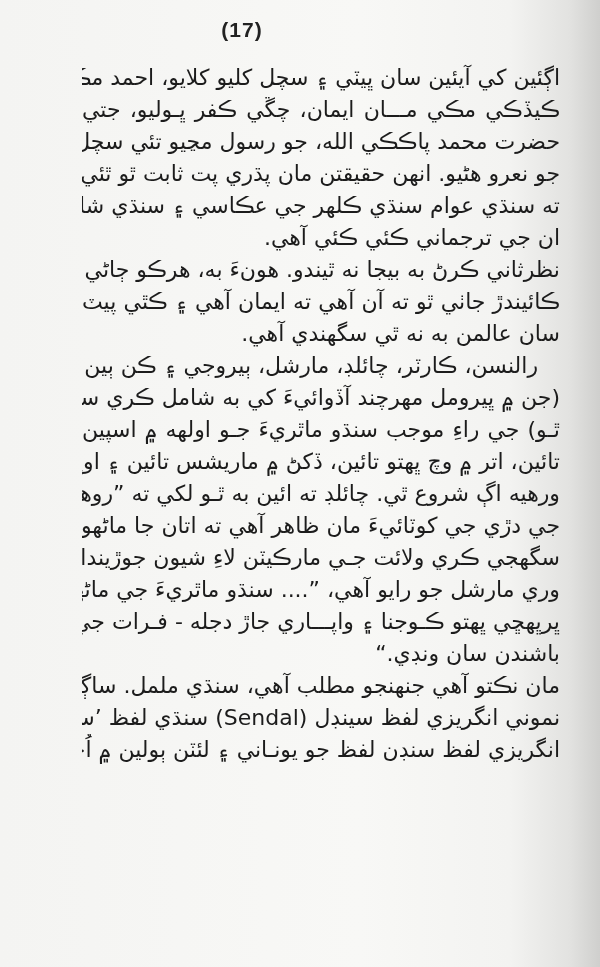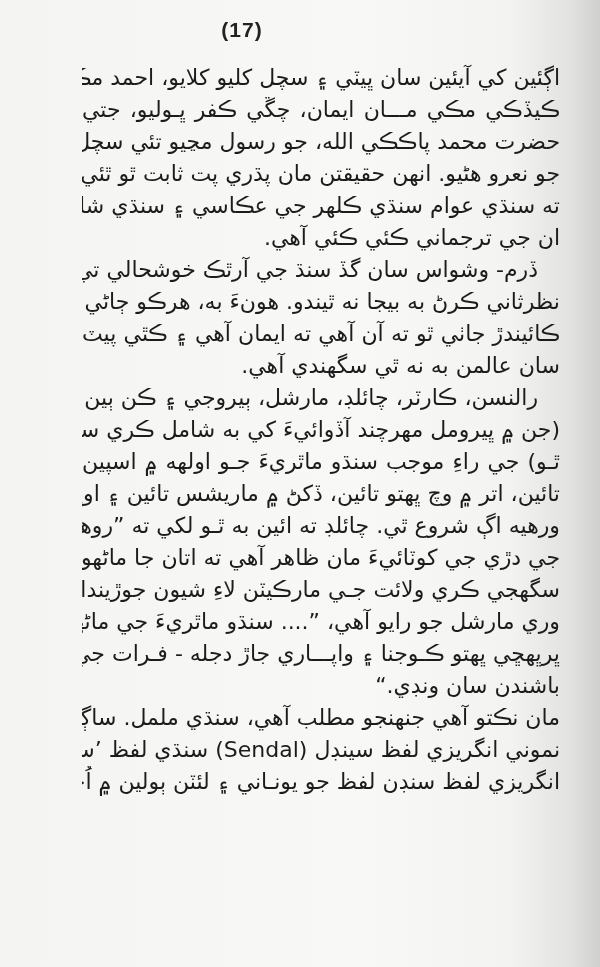--- a/index.html
+++ b/index.html
@@ -37,21 +37,20 @@
 
 <div class="text-block">
 
   <div class="line">اڳئين کي آيئين سان ڀيٽي ۽ سچل کليو کلايو، احمد مڪو</div>
   <div class="line">ڪيڏڪي مڪي مـــان ايمان، چڱي ڪفر ڀـوليو، جتي</div>
   <div class="line">حضرت محمد پاڪڪي الله، جو رسول مڃيو تئي سچل الحق</div>
   <div class="line">جو نعرو هڻيو. انهن حقيقتن مان پڌري پت ثابت ٿو ٿئي</div>
   <div class="line">ته سنڌي عوام سنڌي ڪلهر جي عڪاسي ۽ سنڌي شاعرن</div>
   <div class="line last">ان جي ترجماني ڪئي ڪئي آهي.</div>
 
-  <div class="line indent">ڏرم- وشواس سان گڏ سنڌ جي آرٿڪ خوشحالي تي</div>
   <div class="line">نظرثاني ڪرڻ به بيجا نه ٿيندو. هونءَ به، هرڪو ڄاڻي ٿو</div>
   <div class="line">ڪائيندڙ جاٺي ٿو ته آن آهي ته ايمان آهي ۽ ڪٿي پيٽ</div>
   <div class="line last">سان عالمن به نه ٿي سگهندي آهي.</div>
 
   <div class="line indent">رالنسن، ڪارٽر، چائلڊ، مارشل، ٻيروجي ۽ ڪن ٻين عالمن</div>
   <div class="line">(جن ۾ ڀيرومل مهرچند آڏوائيءَ کي به شامل ڪري سگهجي</div>
   <div class="line">ٿـو) جي راءِ موجب سنڌو ماٿريءَ جـو اولهه ۾ اسپين</div>
   <div class="line">تائين، اتر ۾ وچ ڀهتو تائين، ڏکڻ ۾ ماريشس تائين ۽ اوڀر</div>
   <div class="line">ورهيه اڳ شروع ٿي. چائلڊ ته ائين به ٿـو لکي ته ”روهن</div>
   <div class="line">جي دڙي جي کوٽائيءَ مان ظاهر آهي ته اتان جا ماڻهو</div>

